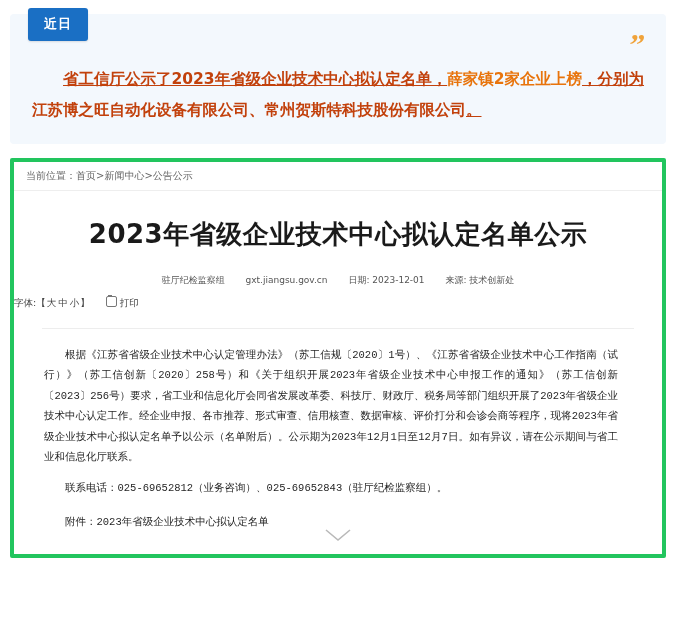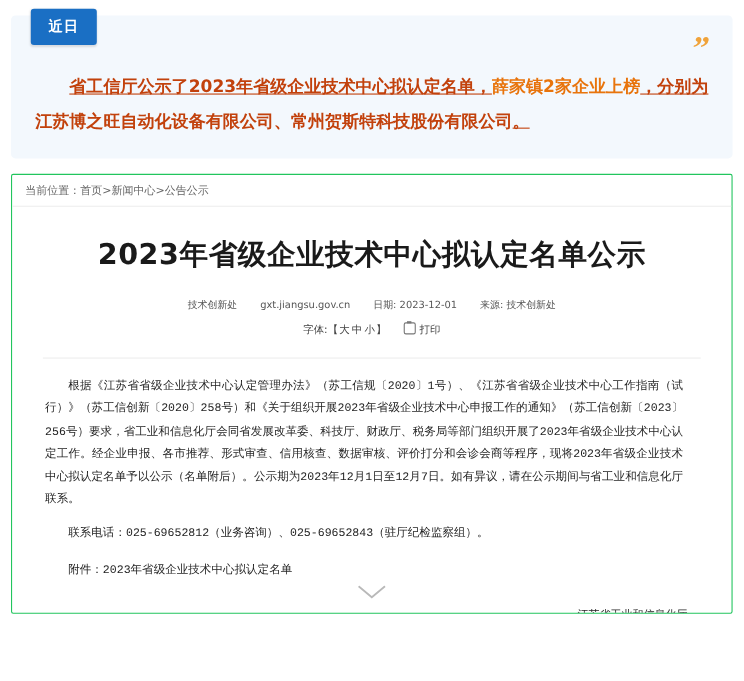--- a/index.html
+++ b/index.html
@@ -69,21 +69,21 @@
     font-family: "DejaVu Sans", sans-serif;
   }
   .lead .hl-orange { color: #e8740c; }
   .lead .hl-blue { color: #c2410c; }
   .lead .plain { color: #c2410c; font-weight: bold; text-decoration: underline; }
 
   
   .doc {
     margin: 14px 10px 0 10px;
     background: #ffffff;
-    border: 1px solid #22c55e;
+    border: 4px solid #22c55e;
     border-radius: 2px;
     box-sizing: border-box;
     position: relative;
     height: 400px;
     overflow: hidden;
   }
 
   .breadcrumb {
     font-size: 10px;
     color: #666666;
@@ -105,21 +105,21 @@
   .doc-meta {
     text-align: center;
     font-size: 9px;
     color: #555555;
     margin-top: 22px;
     font-family: "DejaVu Sans", sans-serif;
   }
   .doc-meta span { margin: 0 9px; }
 
   .doc-tools {
-    text-align: center;
+    text-align: left;
     font-size: 9.5px;
     color: #444444;
     margin-top: 9px;
     font-family: "DejaVu Sans", sans-serif;
   }
   .doc-tools .fontsize { margin-right: 16px; }
   .doc-tools .fontsize a { color: #444444; text-decoration: none; margin: 0 1px; }
   .doc-tools .print-icon {
     display: inline-block;
     width: 9px;
@@ -194,21 +194,21 @@
     </div>
   </div>
 
   <div class="doc">
 
     <div class="breadcrumb">当前位置：首页&gt;新闻中心&gt;公告公示</div>
 
     <div class="doc-title">2023年省级企业技术中心拟认定名单公示</div>
 
     <div class="doc-meta">
-      <span>技术创新处</span>
+      <span>驻厅纪检监察组</span>
       <span>gxt.jiangsu.gov.cn</span>
       <span>日期: 2023-12-01</span>
       <span>来源: 技术创新处</span>
     </div>
 
     <div class="doc-tools">
       <span class="fontsize"><span>字体:【</span><a href="#">大</a><a href="#">中</a><a href="#">小</a><span>】</span></span><span class="print-icon"></span><span>打印</span>
     </div>
 
     <hr class="doc-divider">

